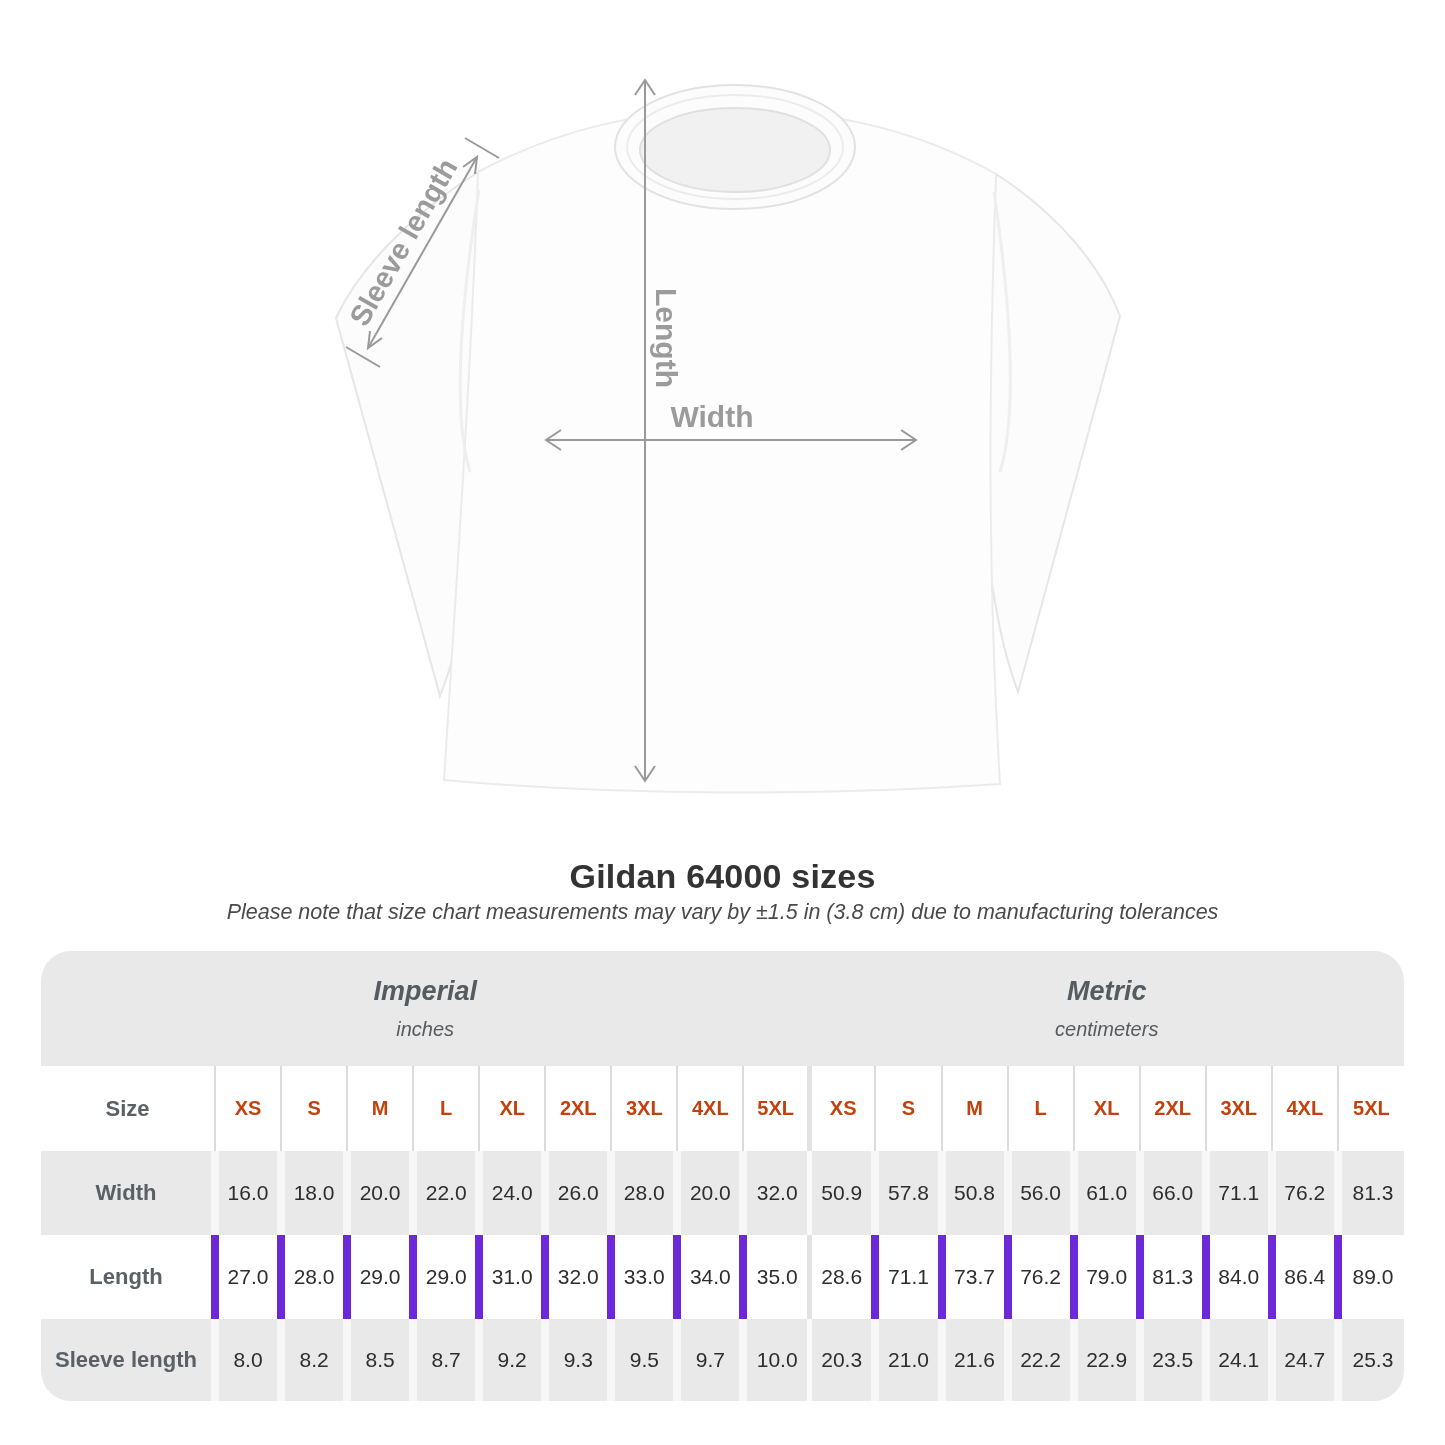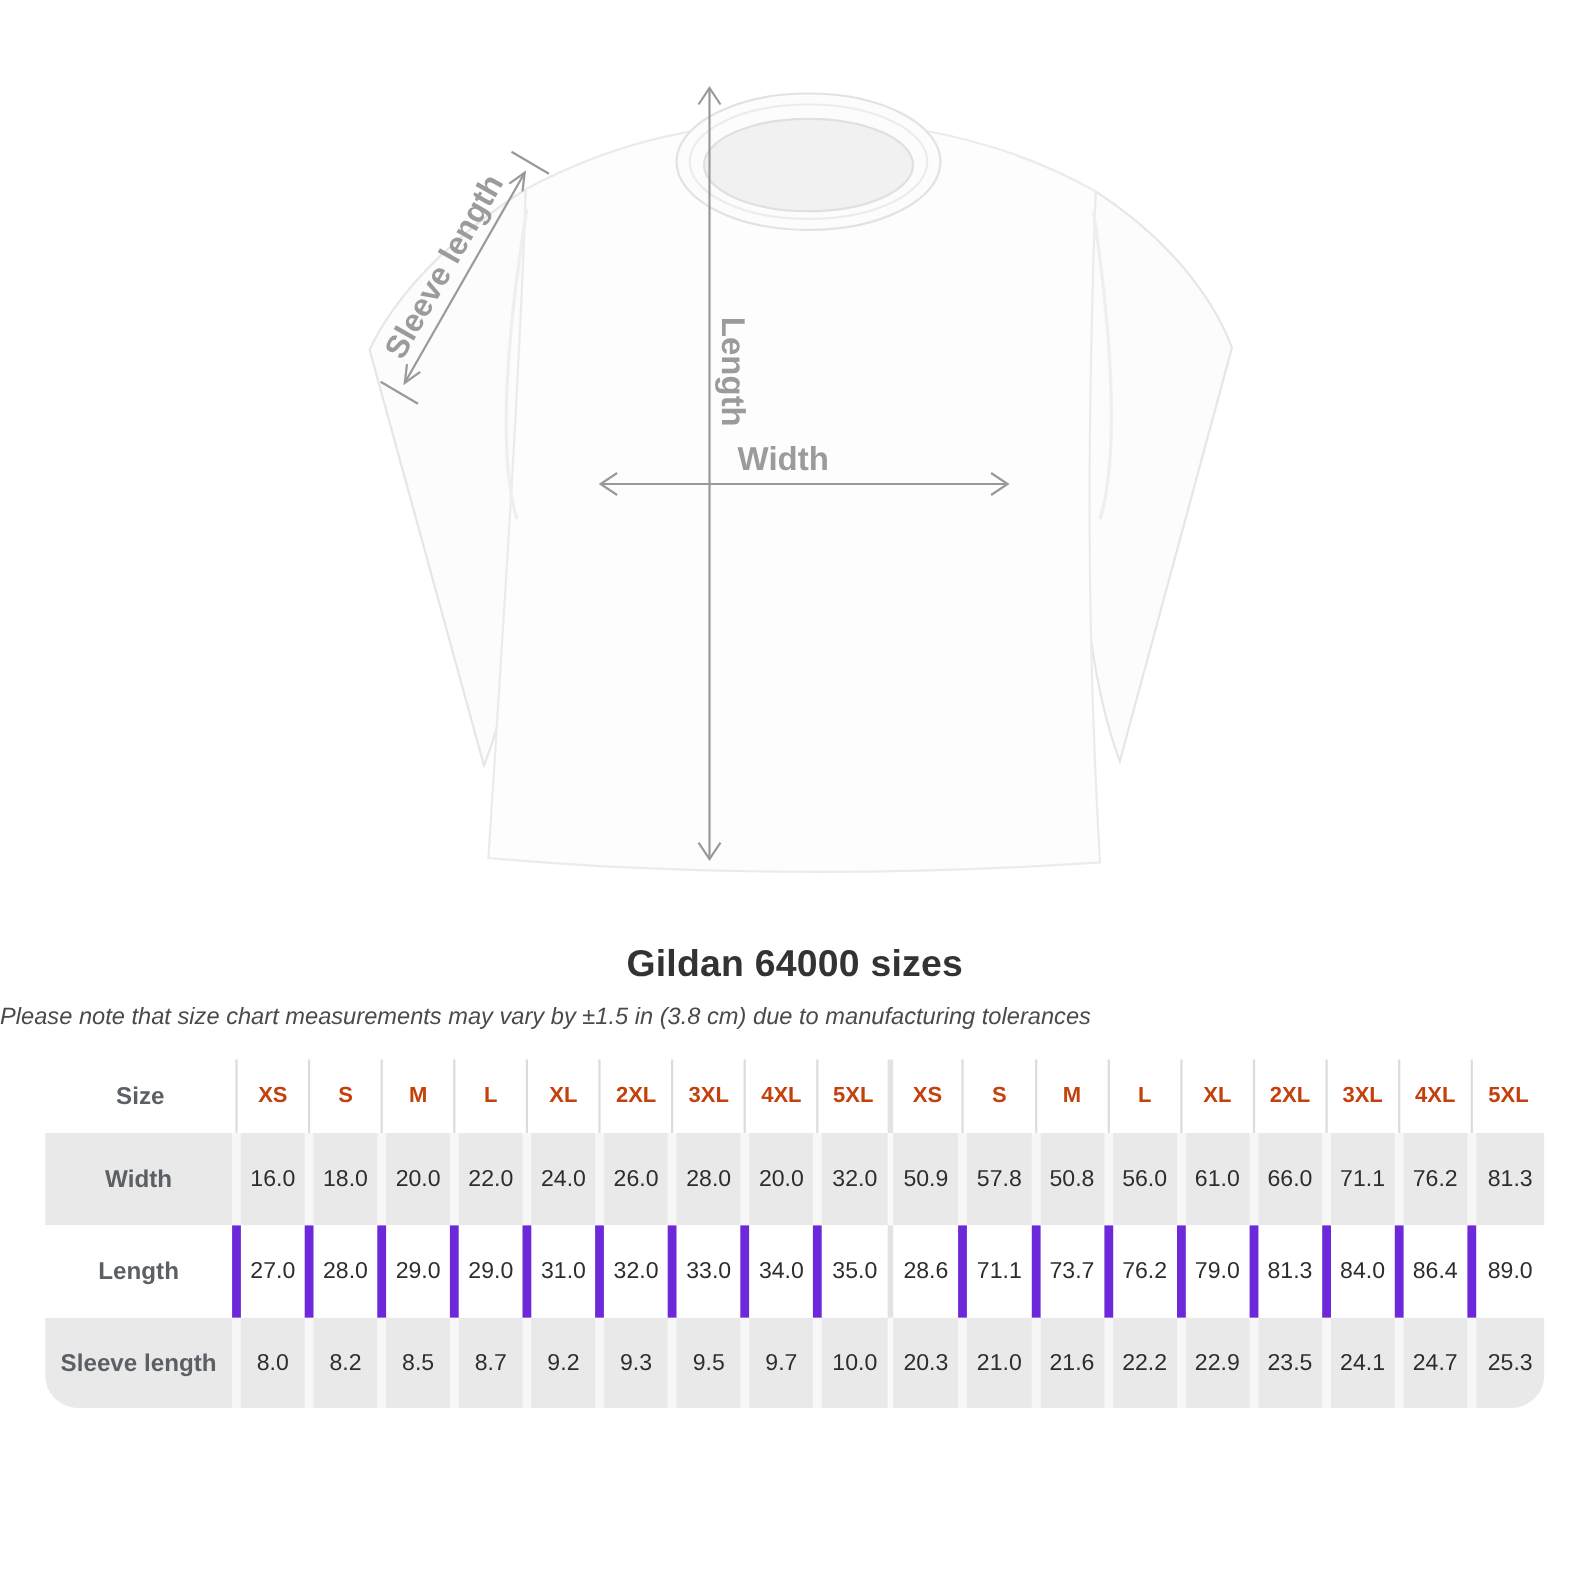--- a/index.html
+++ b/index.html
@@ -9,38 +9,38 @@
     -webkit-font-smoothing:antialiased;
   }
   .diagram { position:relative; width:1445px; height:845px; }
   .diagram svg { display:block; }
 
   .page-title {
     margin:12px 0 0; text-align:center;
     font-size:34px; font-weight:bold; color:#333333; letter-spacing:.2px;
   }
   .page-subtitle {
-    margin:16px 0 0; 
+    margin:4px 0 0; text-align:center;
     font-size:21.5px; font-style:italic; color:#4a4a4a;
   }
 
   .table-wrap {
     margin:26px 41px 0 41px;
     border-radius:30px; overflow:hidden;
   }
   table.size-table {
     width:100%; border-collapse:collapse; table-layout:fixed;
   }
   td { text-align:center; vertical-align:middle; padding:0; }
 
   tr.section-row td { height:115px; background:#e9e9e9; }
   .section-name { font-size:27px; font-weight:bold; font-style:italic; color:#565b60; }
   .section-unit { font-size:20px; font-style:italic; color:#565b60; margin-top:11px; }
 
-  tr.header-row td { height:67px; background:#ffffff; }
+  tr.header-row td { height:85px; background:#ffffff; }
   .col-header { font-weight:bold; color:#c2410c; font-size:20px; border-left:2px solid #dcdcdc; }
 
   tbody tr.data-row td { height:84px; background:#ffffff; }
   tbody tr.data-row:last-child td { height:82px; }
   .row-label { font-weight:bold; color:#5a6065; font-size:22px; }
   .value-cell { color:#2d2d2d; font-size:21px; border-left:8px solid #6d28d9; }
 
   tr.stripe td { background:#e9e9e9 !important; }
   tr.stripe .value-cell { border-left-color:#f7f7f7; }
 
@@ -98,20 +98,30 @@
 
 <h1 class="page-title">Gildan 64000 sizes</h1>
 <p class="page-subtitle">Please note that size chart measurements may vary by ±1.5 in (3.8 cm) due to manufacturing tolerances</p>
 
 <div class="table-wrap">
   <table class="size-table">
     <colgroup>
       <col style="width:174px">
     </colgroup>
     <tbody>
+      <tr class="section-row">
+        <td colspan="10">
+          <div class="section-name">Imperial</div>
+          <div class="section-unit">inches</div>
+        </td>
+        <td colspan="9">
+          <div class="section-name">Metric</div>
+          <div class="section-unit">centimeters</div>
+        </td>
+      </tr>
       <tr class="header-row" id="header-row">
         <td class="row-label">Size</td>
       <td class="col-header">XS</td>
           <td class="col-header">S</td>
           <td class="col-header">M</td>
           <td class="col-header">L</td>
           <td class="col-header">XL</td>
           <td class="col-header">2XL</td>
           <td class="col-header">3XL</td>
           <td class="col-header">4XL</td>

